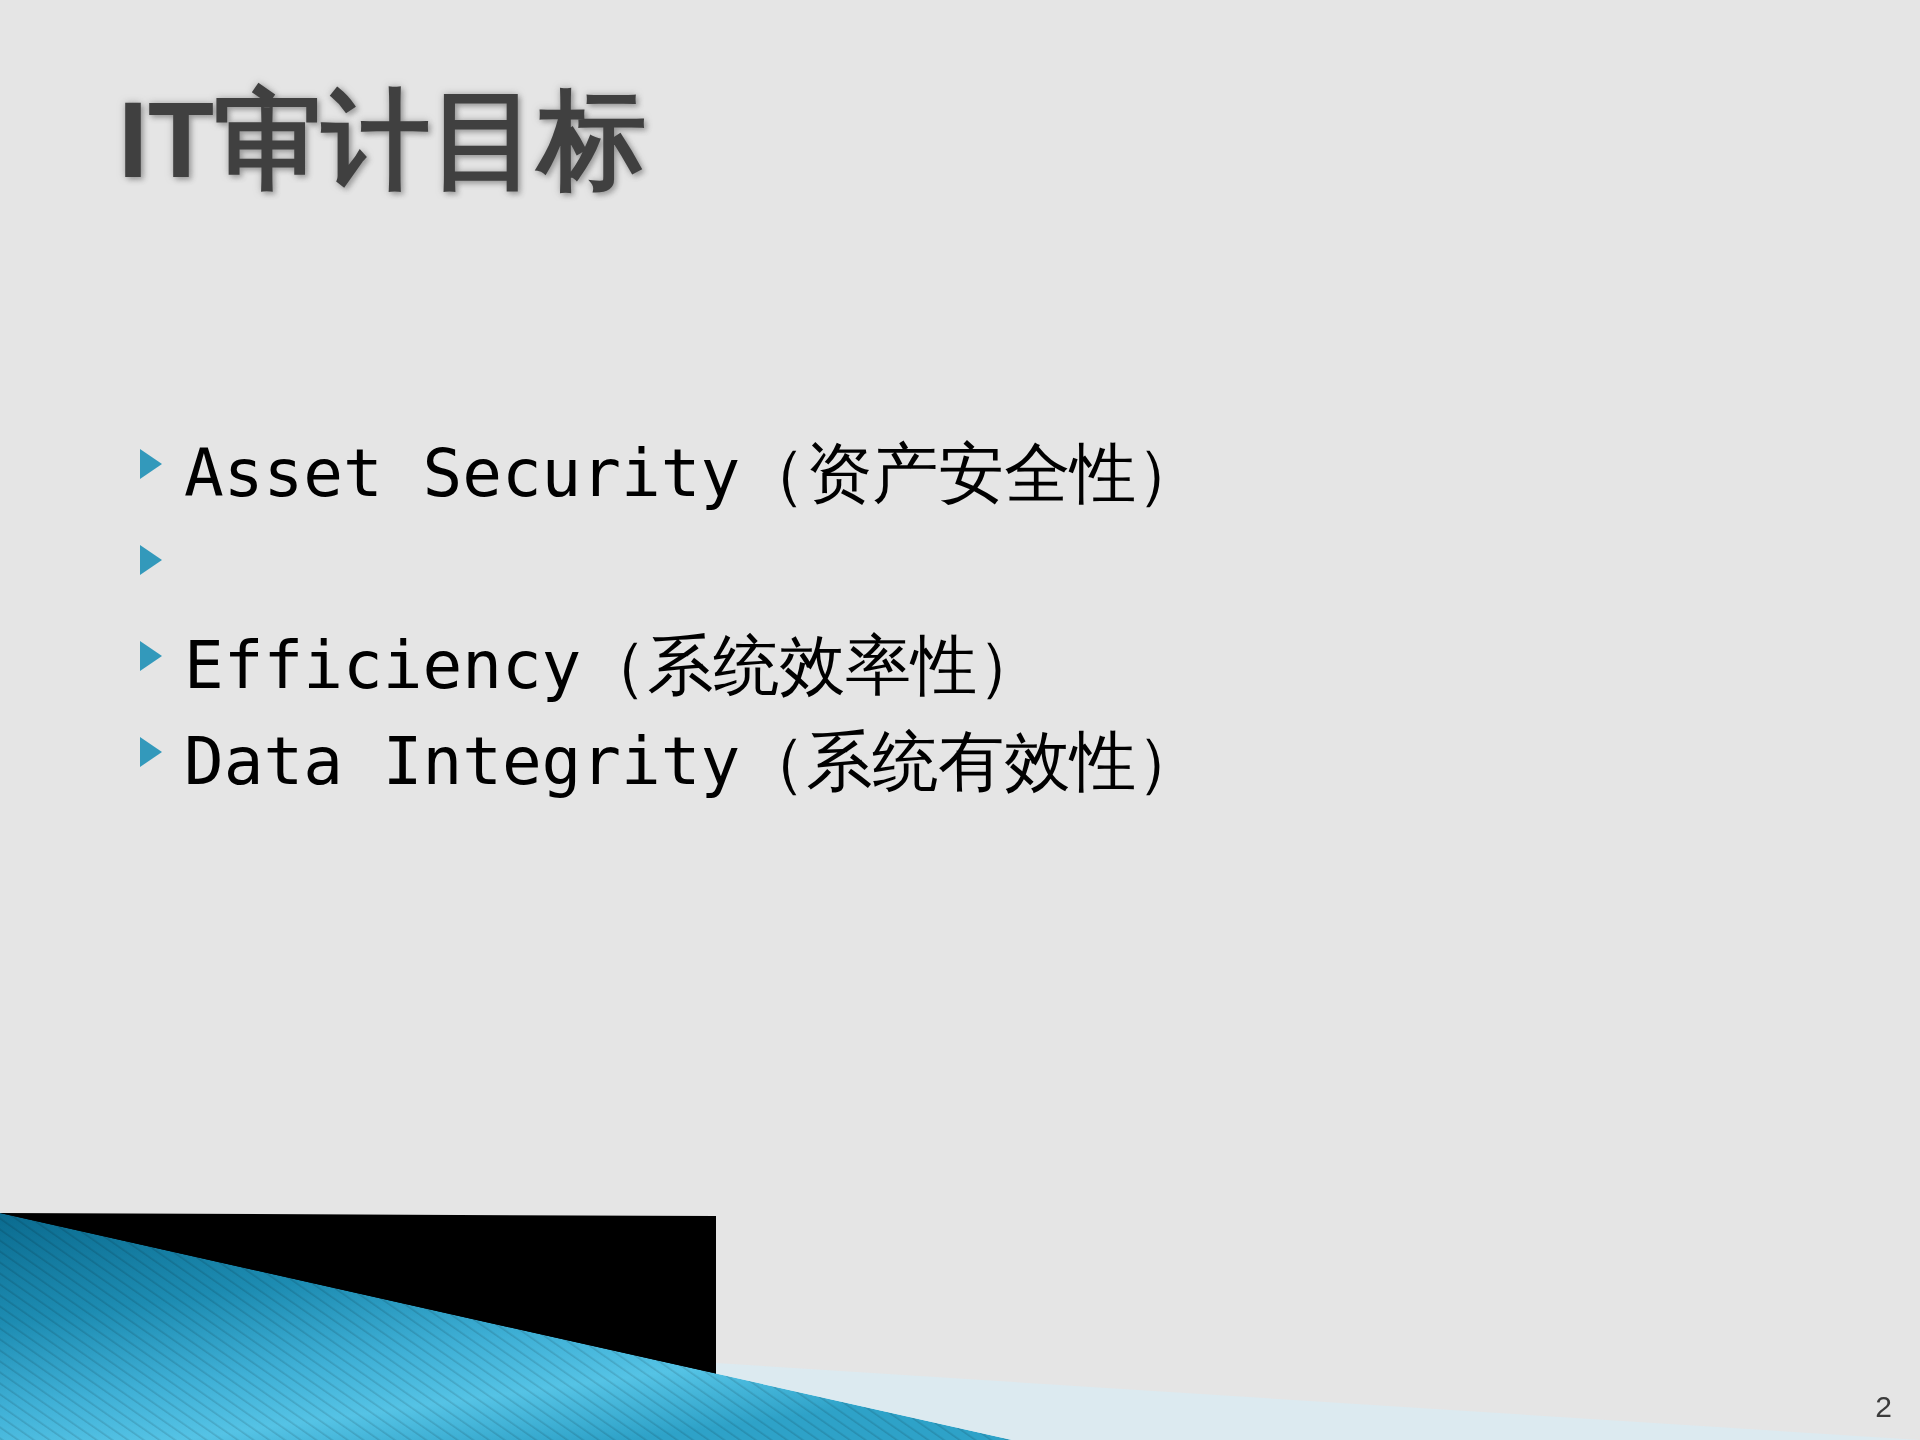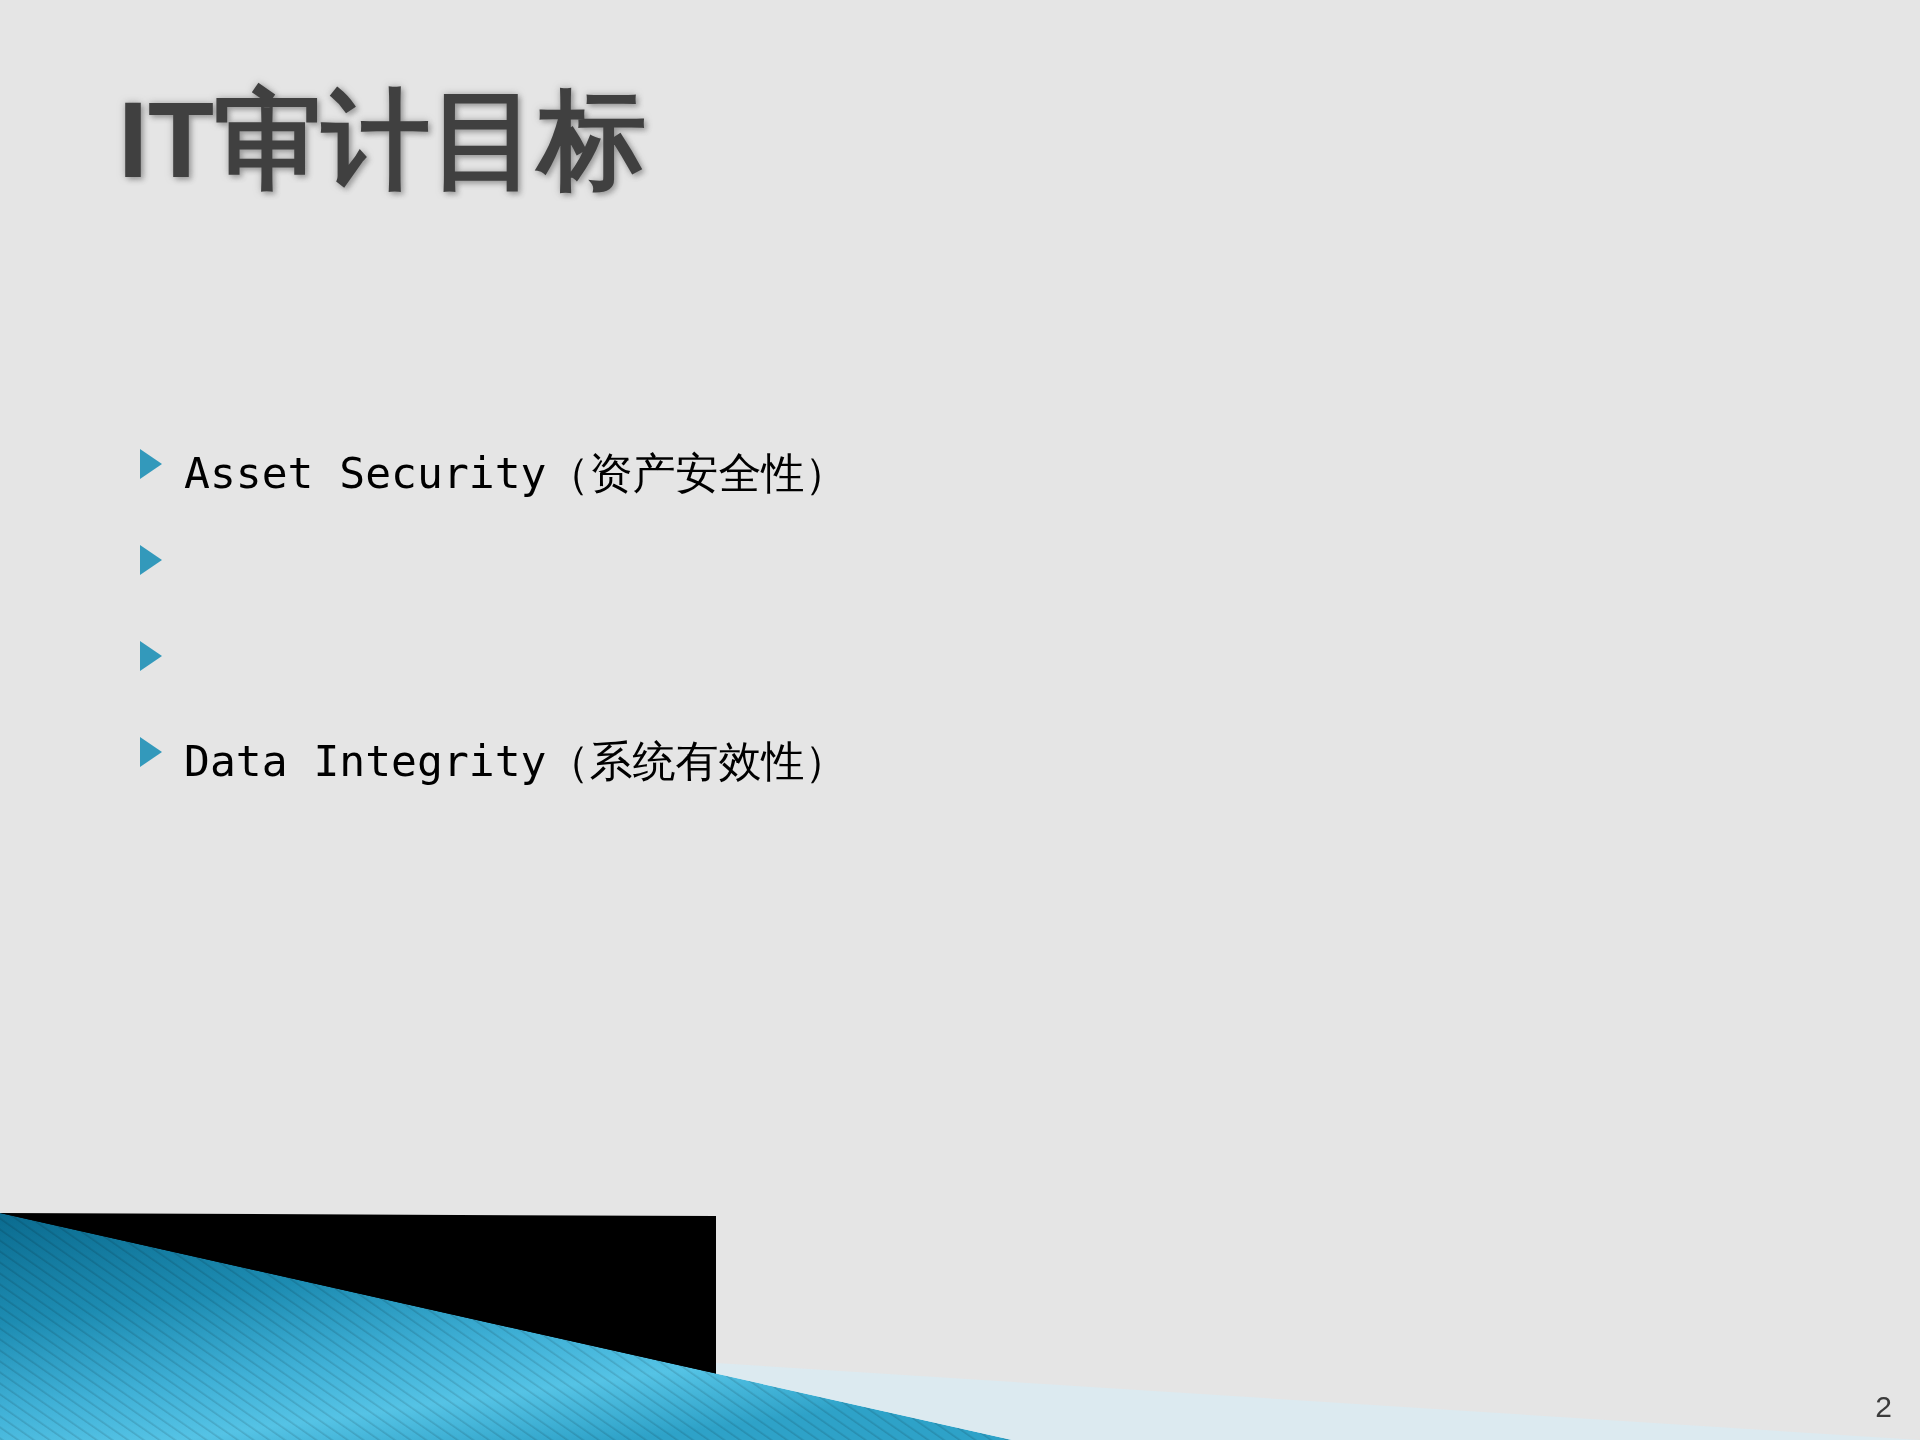--- a/index.html
+++ b/index.html
@@ -57,21 +57,21 @@
     width: 46px;
     display: flex;
     align-items: center;
     justify-content: flex-start;
     padding-top: 4px;
   }
   .bullet-marker svg { display: block; }
   .bullet-text {
     flex: 0 0 auto;
     font-family: "DejaVu Sans Mono", "Liberation Mono", monospace;
-    font-size: 43px;
+    font-size: 66px;
     line-height: 1;
     color: #000000;
     letter-spacing: 0px;
     margin-top: 23px;
   }
 
   
   #footer-graphic {
     position: absolute;
     left: 0;
@@ -116,20 +116,21 @@
         </svg>
       </span>
     </div>
 
     <div class="bullet-row">
       <span class="bullet-marker">
         <svg width="26" height="34" viewBox="0 0 26 34" aria-hidden="true">
           <polygon points="2,2 24,17 2,32" fill="#3399bb"></polygon>
         </svg>
       </span>
+      <span class="bullet-text">Efficiency（系统效率性）</span>
     </div>
 
     <div class="bullet-row">
       <span class="bullet-marker">
         <svg width="26" height="34" viewBox="0 0 26 34" aria-hidden="true">
           <polygon points="2,2 24,17 2,32" fill="#3399bb"></polygon>
         </svg>
       </span>
       <span class="bullet-text">Data Integrity（系统有效性）</span>
     </div>

